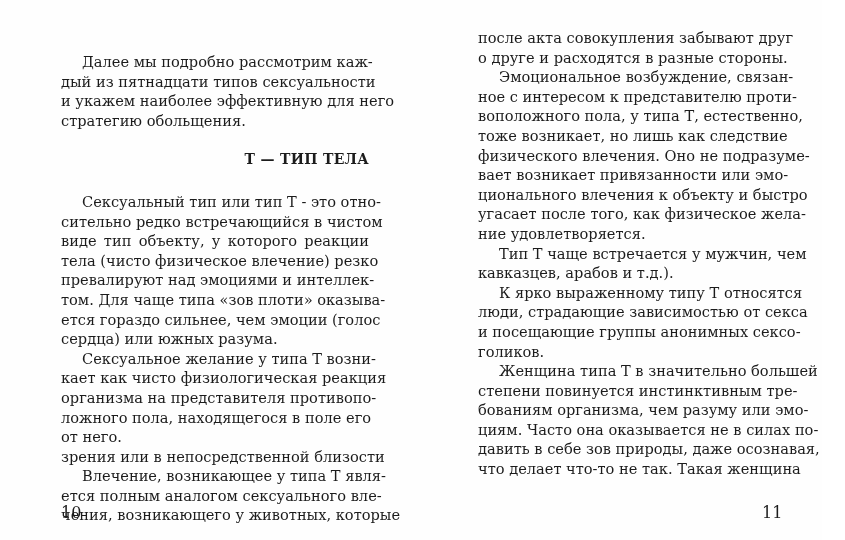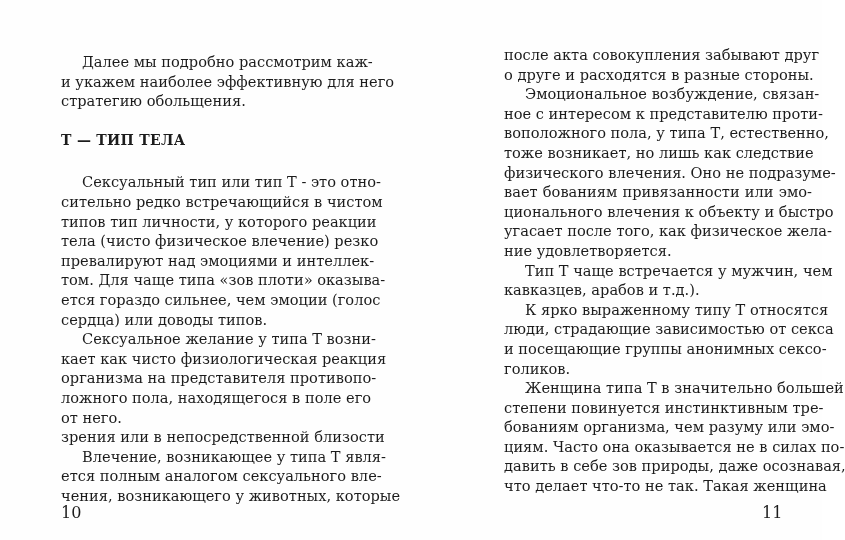--- a/index.html
+++ b/index.html
@@ -4,49 +4,50 @@
   <style>
     html, body { margin: 0; padding: 0; background: #ffffff; }
     body { width: 845px; height: 540px; position: relative; overflow: hidden;
            font-family: "DejaVu Serif", "Liberation Serif", serif; color: #1c1c1c; }
     .spread { position: absolute; left: 0; top: 0; width: 822px; height: 540px; background: #fefefe; }
     .page { position: absolute; top: 0; height: 540px; }
     .page-left { left: 0; width: 422px; }
     .page-right { left: 422px; width: 423px; }
     .column { position: absolute; width: 308px; font-size: 14.6px; line-height: 19.6px; }
     .page-left .column { left: 61px; top: 52px; }
-    .page-right .column { left: 56px; top: 45px; margin-left: 26px; }
+    .page-right .column { left: 56px; top: 28px; }
     .line { display: block; height: 19.6px; white-space: nowrap; text-align: justify; text-align-last: justify; }
     .line.last { text-align-last: left; }
     .line.indent { padding-left: 21px; }
-    .heading { display: block; text-align: left; font-weight: bold; font-size: 14px; height: 19.6px; margin: 20px 0 22px 0; letter-spacing: 0.3px; }
+    .heading { display: block; text-align: right; font-weight: bold; font-size: 14px; height: 19.6px; margin: 20px 0 22px 0; letter-spacing: 0.3px; }
     .folio { position: absolute; font-size: 16px; top: 503px; }
     .folio-left { left: 61px; }
   </style>
 </head>
 <body>
 
 <div class="spread">
   <div class="page page-left">
     <div class="column">
 
       <span class="line indent">Далее мы подробно рассмотрим каж-</span>
+      <span class="line">дый из пятнадцати типов сексуальности</span>
       <span class="line">и укажем наиболее эффективную для него</span>
       <span class="line last">стратегию обольщения.</span>
 
       <span class="heading">Т — ТИП ТЕЛА</span>
 
       <span class="line indent">Сексуальный тип или тип Т - это отно-</span>
       <span class="line">сительно редко встречающийся в чистом</span>
-      <span class="line">типов тип личности, у которого реакции</span>
+      <span class="line">виде тип объекту, у которого реакции</span>
       <span class="line">тела (чисто физическое влечение) резко</span>
       <span class="line">превалируют над эмоциями и интеллек-</span>
       <span class="line">том. Для чаще типа «зов плоти» оказыва-</span>
       <span class="line">ется гораздо сильнее, чем эмоции (голос</span>
-      <span class="line last">сердца) или доводы типов.</span>
+      <span class="line last">сердца) или южных разума.</span>
 
       <span class="line indent">Сексуальное желание у типа Т возни-</span>
       <span class="line">кает как чисто физиологическая реакция</span>
       <span class="line">организма на представителя противопо-</span>
       <span class="line">ложного пола, находящегося в поле его</span>
       <span class="line last">от него.</span>
       <span class="line">зрения или в непосредственной близости</span>
 
       <span class="line indent">Влечение, возникающее у типа Т явля-</span>
       <span class="line">ется полным аналогом сексуального вле-</span>
@@ -59,21 +60,21 @@
     <div class="column">
 
       <span class="line">после акта совокупления забывают друг</span>
       <span class="line last">о друге и расходятся в разные стороны.</span>
 
       <span class="line indent">Эмоциональное возбуждение, связан-</span>
       <span class="line">ное с интересом к представителю проти-</span>
       <span class="line">воположного пола, у типа Т, естественно,</span>
       <span class="line">тоже возникает, но лишь как следствие</span>
       <span class="line">физического влечения. Оно не подразуме-</span>
-      <span class="line">вает бованиям привязанности или эмо-</span>
+      <span class="line">вает возникает привязанности или эмо-</span>
       <span class="line">ционального влечения к объекту и быстро</span>
       <span class="line">угасает после того, как физическое жела-</span>
       <span class="line last">ние удовлетворяется.</span>
 
       <span class="line indent">Тип Т чаще встречается у мужчин, чем</span>
       <span class="line last">кавказцев, арабов и т.д.).</span>
 
       <span class="line indent">К ярко выраженному типу Т относятся</span>
       <span class="line">люди, страдающие зависимостью от секса</span>
       <span class="line">и посещающие группы анонимных сексо-</span>

